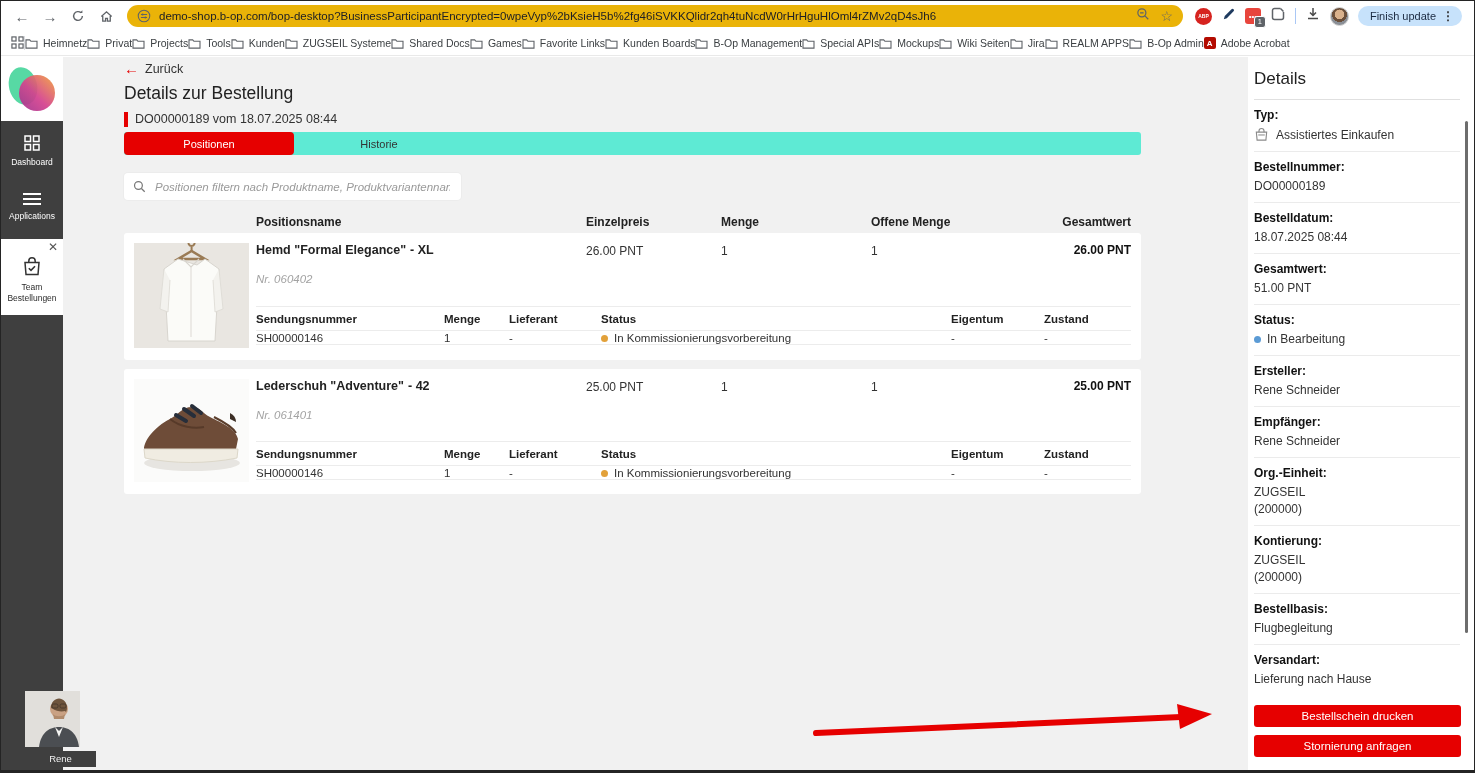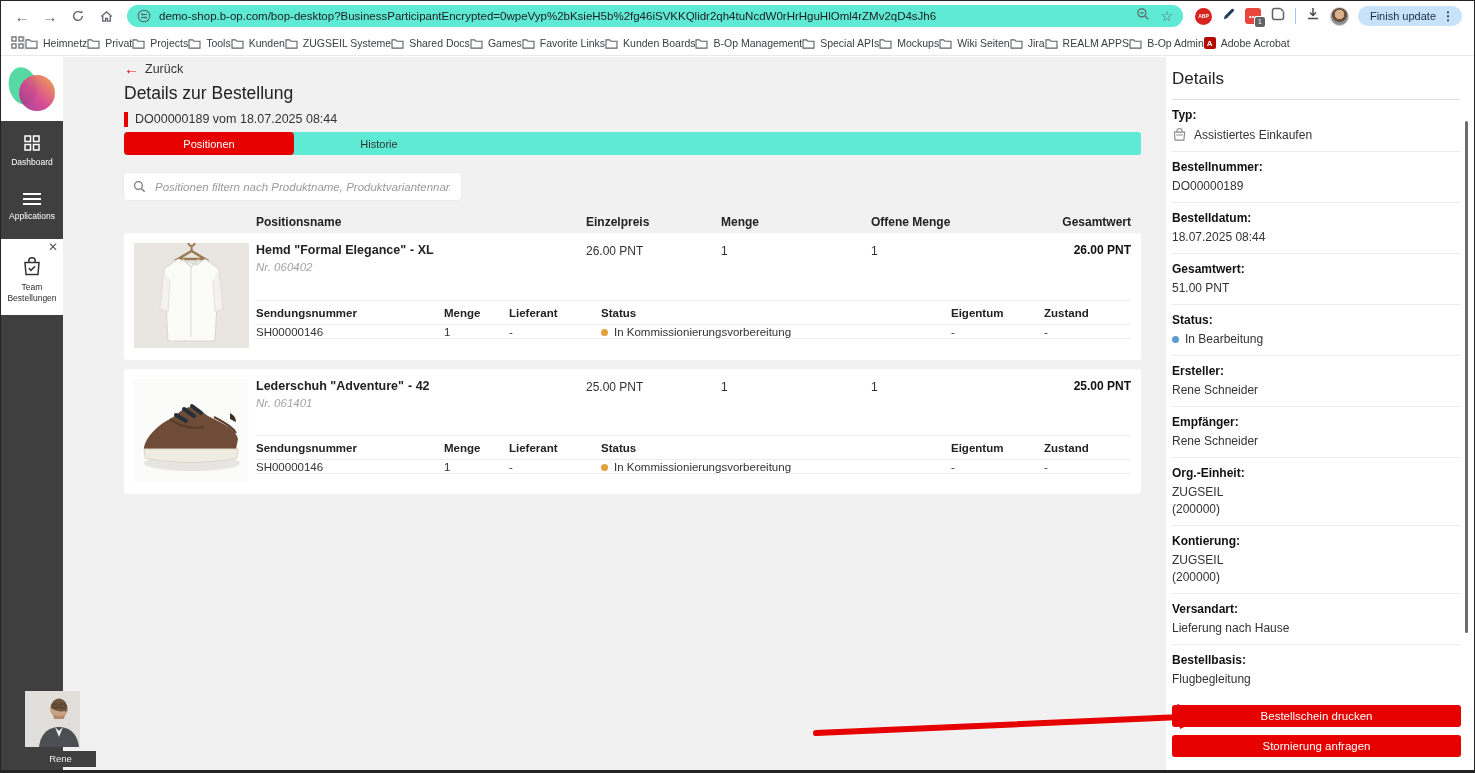--- a/index.html
+++ b/index.html
@@ -2,21 +2,21 @@
 <html><head>
 <meta charset="utf-8">
 <style>
   html,body{margin:0;padding:0;background:#dedede;font-family:"Liberation Sans",sans-serif;}
   *{box-sizing:border-box;}
   .window{position:relative;width:1475px;height:773px;background:#fff;border:1px solid #242424;border-bottom-width:3px;overflow:hidden;}
 
   
   .toolbar{height:30px;display:flex;align-items:center;padding:0 8px;gap:2px;background:#fff;}
   .navbtn{width:26px;height:26px;display:flex;align-items:center;justify-content:center;color:#5f6368;font-size:15px;border-radius:50%;flex:none;}
-  .omnibox{flex:1 1 auto;height:22px;margin:0 6px;border-radius:11px;background:#5eead4;display:flex;align-items:center;padding:0 10px;min-width:0;}
+  .omnibox{flex:1 1 auto;height:22px;margin:0 6px;border-radius:11px;background:#eab308;display:flex;align-items:center;padding:0 10px;min-width:0;}
   .omni-ico{flex:none;margin-right:8px;display:flex;}
   .url{font-size:11.5px;color:#202124;white-space:nowrap;overflow:hidden;text-overflow:ellipsis;flex:1 1 auto;min-width:0;}
   .omni-right{display:flex;align-items:center;gap:10px;margin-left:8px;color:#5f6368;flex:none;}
   .tb-right{display:flex;align-items:center;gap:9px;padding:0 4px;flex:none;}
   .ext-abp{width:17px;height:17px;border-radius:50%;background:#d6231f;color:#fff;font-size:5px;font-weight:bold;display:flex;align-items:center;justify-content:center;}
   .ext-red{position:relative;width:16px;height:16px;border-radius:3px;background:#e8453c;display:flex;align-items:center;justify-content:center;color:#fff;font-size:8px;}
   .badge{position:absolute;right:-5px;bottom:-4px;background:#5f6368;color:#fff;font-size:7.5px;border-radius:3px;padding:0 3px;line-height:10px;border:1px solid #fff;}
   .vsep{width:1px;height:16px;background:#a9c7f5;}
   .avatar-mini{width:19px;height:19px;border-radius:50%;background:radial-gradient(circle at 50% 38%,#d9b18c 0 36%,#6b4f3a 37% 55%,#8a8f96 56% 100%);border:1px solid #ccc;}
   .update-pill{display:flex;align-items:center;gap:6px;background:#c7e2fb;color:#1b2a41;font-size:11px;border-radius:13px;padding:4px 8px 4px 12px;white-space:nowrap;}
@@ -57,33 +57,33 @@
   .maingrid{display:grid;grid-template-columns:122px 330px 135px 150px 160px 1fr;}
   .theader{margin-top:13px;width:1017px;padding:0 10px;font-size:12px;font-weight:bold;color:#222;height:18px;align-items:center;}
   .theader .right{text-align:right;}
 
   .card{margin-top:2px;width:1017px;background:#fff;border-radius:3px;padding:10px 10px 8px;}
   .card + .card{margin-top:9px;}
   .cardgrid{display:grid;grid-template-columns:122px 330px 135px 150px 160px 1fr;grid-template-rows:auto auto;}
   .pimg{grid-row:1 / 3;width:115px;}
   .pname{font-size:12.5px;color:#222;font-weight:bold;}
   .pname .variant{margin-left:4px;}
-  .pnr{font-size:11.5px;color:#a3a3a3;font-style:italic;margin-top:4px;}
+  .pnr{font-size:11.5px;color:#a3a3a3;font-style:italic;margin-top:16px;}
   .pcell{font-size:12px;color:#333;padding-top:1px;}
   .ptotal{font-size:12px;color:#111;font-weight:bold;text-align:right;}
   .subtable{grid-column:2 / 7;margin-top:14px;}
   .subgrid{display:grid;grid-template-columns:188px 65px 92px 350px 93px 1fr;align-items:center;}
   .subhead{border-top:1px solid #ececec;border-bottom:1px solid #ececec;height:25px;font-size:11.5px;font-weight:bold;color:#222;}
   .subrow{height:14px;border-bottom:1px solid #ececec;font-size:11.5px;color:#333;}
   .dot{display:inline-block;width:7px;height:7px;border-radius:50%;margin-right:6px;vertical-align:middle;}
   .dot.orange{background:#e2a13a;}
   .dot.blue{background:#5b9bd5;}
 
   
-  .panel{width:308px;flex:none;background:#fff;position:relative;padding:10px 14px 0 6px;font-size:12px;color:#333;}
+  .panel{width:226px;flex:none;background:#fff;position:relative;padding:10px 14px 0 6px;font-size:12px;color:#333;}
   .ptitle{font-size:17px;color:#222;padding:2px 0 10px;border-bottom:1px solid #e0e0e0;}
   .dfields{height:592px;overflow:hidden;}
   .dfield{border-bottom:1px solid #ebebeb;padding:8px 0 9px;}
   .dlabel{font-weight:bold;color:#111;margin-bottom:5px;font-size:12px;}
   .dvalue{color:#333;font-size:12px;}
   .dvalue2{color:#333;font-size:12px;margin-top:3px;}
   .typline{display:flex;align-items:center;gap:7px;}
   .rbtn{position:absolute;left:6px;right:13px;height:22px;background:#e60000;color:#fff;font-size:11.5px;display:flex;align-items:center;justify-content:center;border-radius:3px;border:0;font-family:"Liberation Sans",sans-serif;}
   .rbtn.b1{bottom:43px;}
   .rbtn.b2{bottom:13px;}
@@ -507,26 +507,26 @@
           <div class="dlabel">Org.-Einheit:</div>
           <div class="dvalue">ZUGSEIL</div>
           <div class="dvalue2">(200000)</div>
         </div>
         <div class="dfield">
           <div class="dlabel">Kontierung:</div>
           <div class="dvalue">ZUGSEIL</div>
           <div class="dvalue2">(200000)</div>
         </div>
         <div class="dfield">
+          <div class="dlabel">Bestellbasis:</div>
+          <div class="dvalue">Flugbegleitung</div>
+        </div>
+        <div class="dfield">
           <div class="dlabel">Versandart:</div>
           <div class="dvalue">Lieferung nach Hause</div>
-        </div>
-        <div class="dfield">
-          <div class="dlabel">Bestellbasis:</div>
-          <div class="dvalue">Flugbegleitung</div>
         </div>
 
       </div>
       <button class="rbtn b2">Stornierung anfragen</button>
       <button class="rbtn b1">Bestellschein drucken</button>
       <div class="scrollthumb"></div>
     </div>
   </div>
 
   <svg class="arrow-overlay" viewBox="0 0 432 46">

